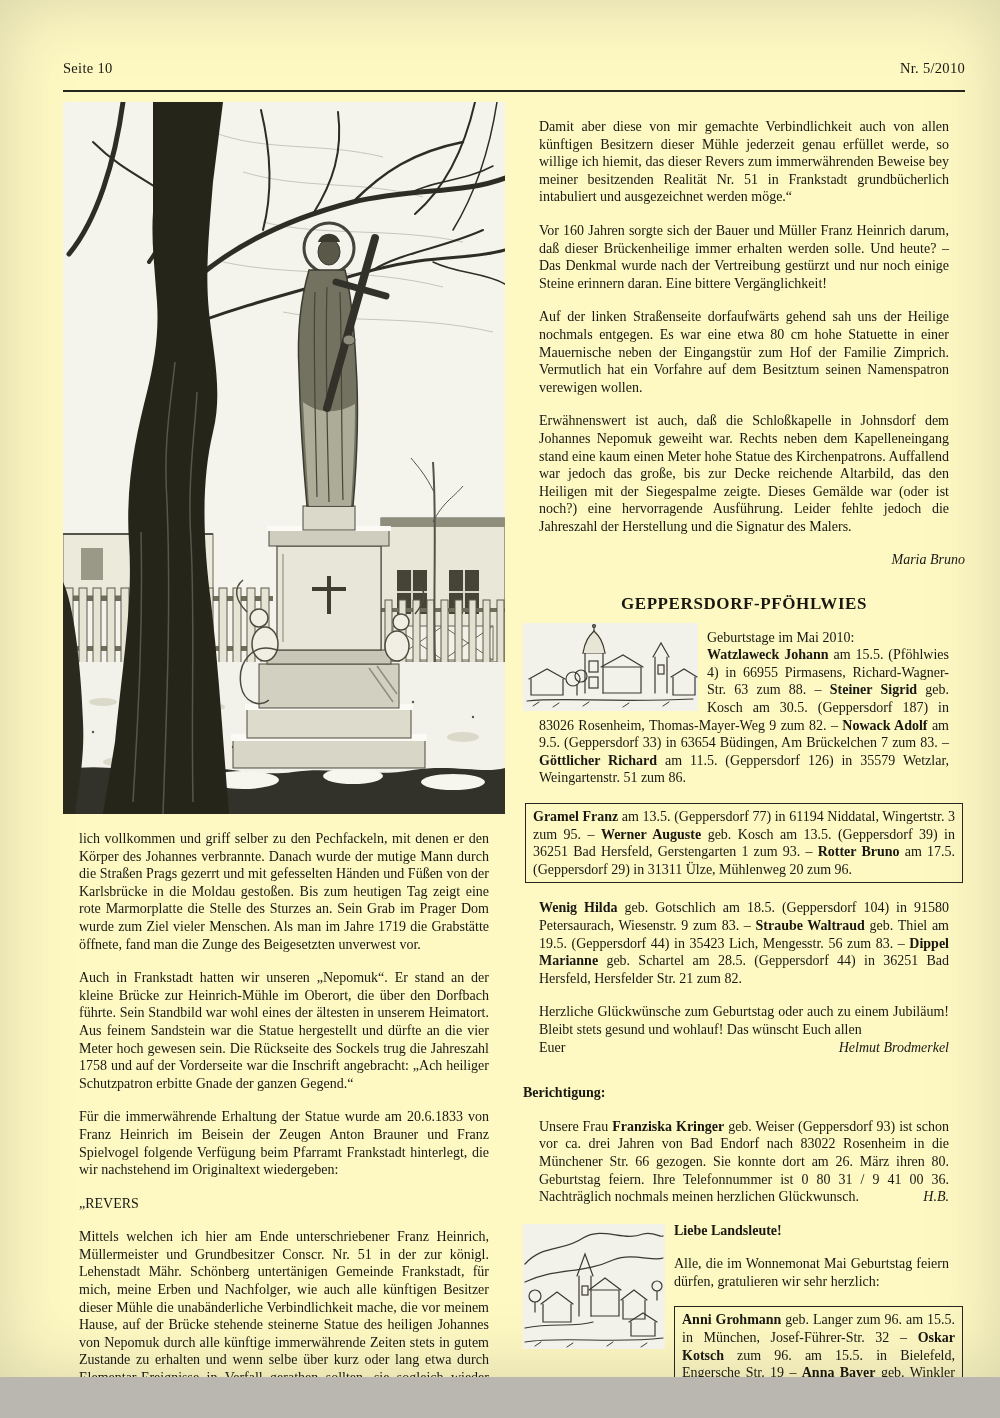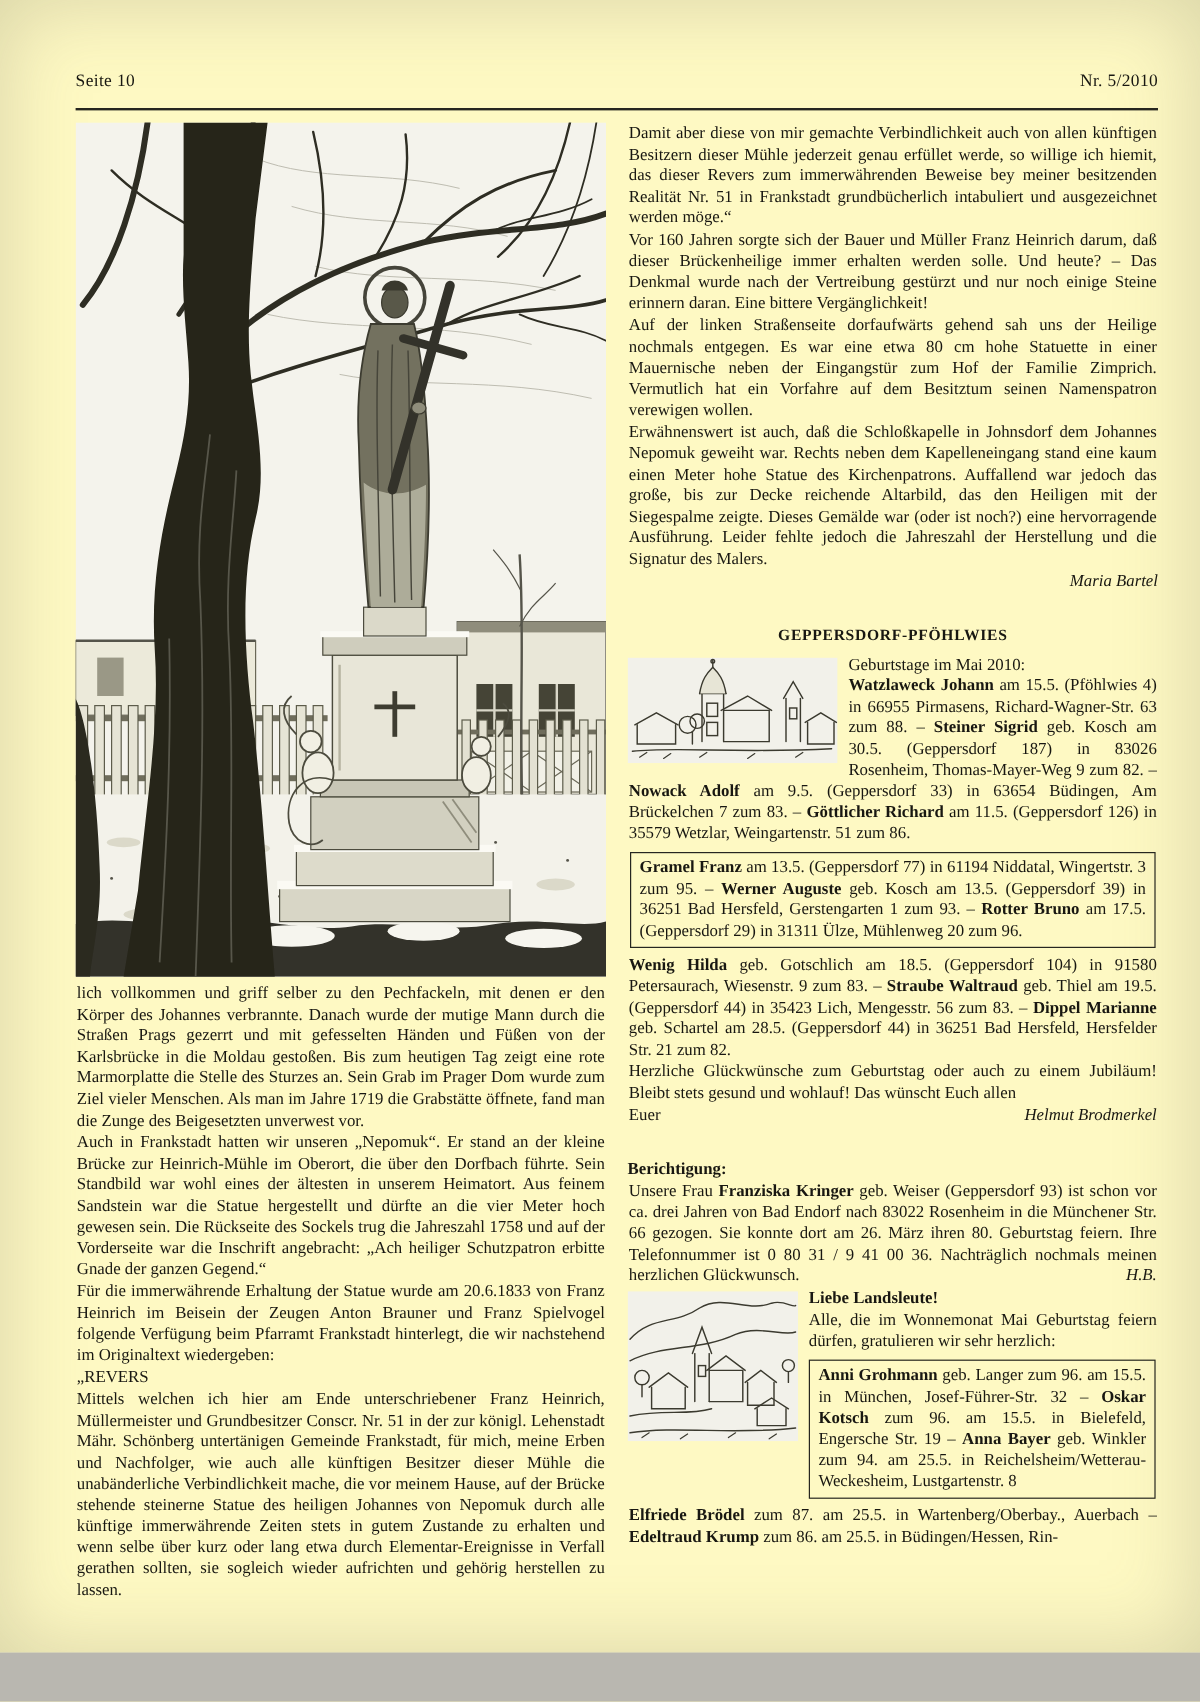--- a/index.html
+++ b/index.html
@@ -17,23 +17,23 @@
   .masthead {
     display:inline-block; font-family:"DejaVu Serif", serif; font-weight:700; font-style:italic;
     font-size:28px; letter-spacing:-2px; color:#1b1a14;
     border-bottom:2.5px solid #26261f; padding:0 10px 1px;
     transform:scaleY(1.12); transform-origin:bottom;
     text-shadow:0.6px 0 0 #1b1a14;
   }
   .columns { display:flex; gap:18px; margin-top:10px; }
   .col { width:442px; font-size:14px; line-height:17.6px; text-align:justify; }
   .etching-frame { width:442px; height:712px; margin-bottom:6px; }
-  .para { margin:1px; }
+  .para { margin:16px; }
   .byline { text-align:right; font-style:italic; margin-top:1px; }
-  .sec-head { text-align:center; font-weight:700; font-size:13px; letter-spacing:.6px; }
+  .sec-head { text-align:center; font-weight:700; font-size:17px; letter-spacing:.6px; }
   .sec-head.g1 { margin:26px 0 8px; }
   .sec-head.g2 { margin:22px 0 10px; }
   .sub-head { font-weight:700; }
   .sub-head.correction { margin-top:28px; }
   .box { border:1.5px solid #26261f; padding:4px 7px; margin:6px 2px; overflow:hidden; }
   .illo-left { float:left; margin:2px 9px 3px 0; }
   .clear { clear:left; margin-top:4px; }
   svg { display:block; }
 </style>
 </head>
@@ -223,21 +223,21 @@
       <p class="para"><span>„REVERS</span></p>
       <p class="para"><span>Mittels welchen ich hier am Ende unterschriebener Franz Heinrich, Müllermeister und Grundbesitzer Conscr. Nr. 51 in der zur königl. Lehenstadt Mähr. Schönberg untertänigen Gemeinde Frankstadt, für mich, meine Erben und Nachfolger, wie auch alle künftigen Besitzer dieser Mühle die unabänderliche Verbindlichkeit mache, die vor meinem Hause, auf der Brücke stehende steinerne Statue des heiligen Johannes von Nepomuk durch alle künftige immerwährende Zeiten stets in gutem Zustande zu erhalten und wenn selbe über kurz oder lang etwa durch Elementar-Ereignisse in Verfall gerathen sollten, sie sogleich wieder aufrichten und gehörig herstellen zu lassen.</span></p>
     </div>
 
     <div class="col">
 
       <p class="para"><span>Damit aber diese von mir gemachte Verbindlichkeit auch von allen künftigen Besitzern dieser Mühle jederzeit genau erfüllet werde, so willige ich hiemit, das dieser Revers zum immerwährenden Beweise bey meiner besitzenden Realität Nr. 51 in Frankstadt grundbücherlich intabuliert und ausgezeichnet werden möge.“</span></p>
       <p class="para"><span>Vor 160 Jahren sorgte sich der Bauer und Müller Franz Heinrich darum, daß dieser Brückenheilige immer erhalten werden solle. Und heute? – Das Denkmal wurde nach der Vertreibung gestürzt und nur noch einige Steine erinnern daran. Eine bittere Vergänglichkeit!</span></p>
       <p class="para"><span>Auf der linken Straßenseite dorfaufwärts gehend sah uns der Heilige nochmals entgegen. Es war eine etwa 80 cm hohe Statuette in einer Mauernische neben der Eingangstür zum Hof der Familie Zimprich. Vermutlich hat ein Vorfahre auf dem Besitztum seinen Namenspatron verewigen wollen.</span></p>
       <p class="para"><span>Erwähnenswert ist auch, daß die Schloßkapelle in Johnsdorf dem Johannes Nepomuk geweiht war. Rechts neben dem Kapelleneingang stand eine kaum einen Meter hohe Statue des Kirchenpatrons. Auffallend war jedoch das große, bis zur Decke reichende Altarbild, das den Heiligen mit der Siegespalme zeigte. Dieses Gemälde war (oder ist noch?) eine hervorragende Ausführung. Leider fehlte jedoch die Jahreszahl der Herstellung und die Signatur des Malers.</span></p>
-      <div class="byline">Maria Bartel</div>
+      <div class="byline">Maria Bruno</div>
 
       <h2 class="sec-head g1">GEPPERSDORF-PFÖHLWIES</h2>
 
       <span class="illo-left">
         <svg width="175" height="88" viewBox="0 0 175 88">
           <rect x="0" y="0" width="175" height="88" fill="#f2f1ea"></rect>
           <g stroke="#3b3a2f" stroke-width="1.2" fill="none" stroke-linecap="round">
             <path d="M4,78 C40,74 90,80 170,76"></path>
             <g>
               <path d="M62,30 L62,70"></path>

